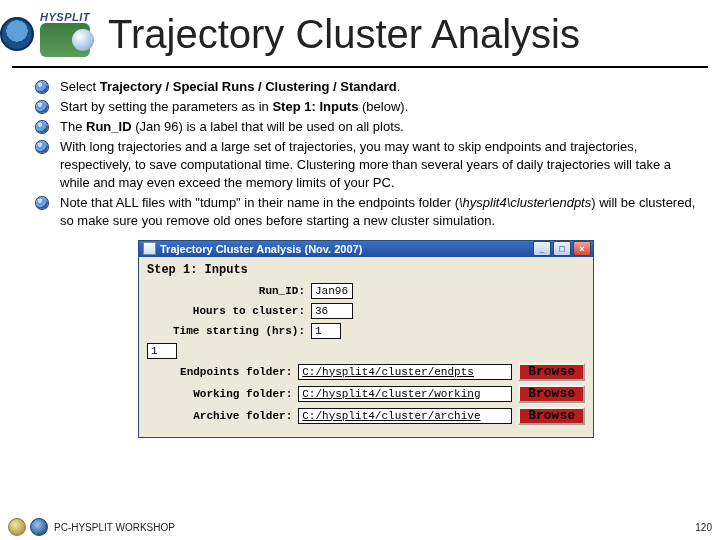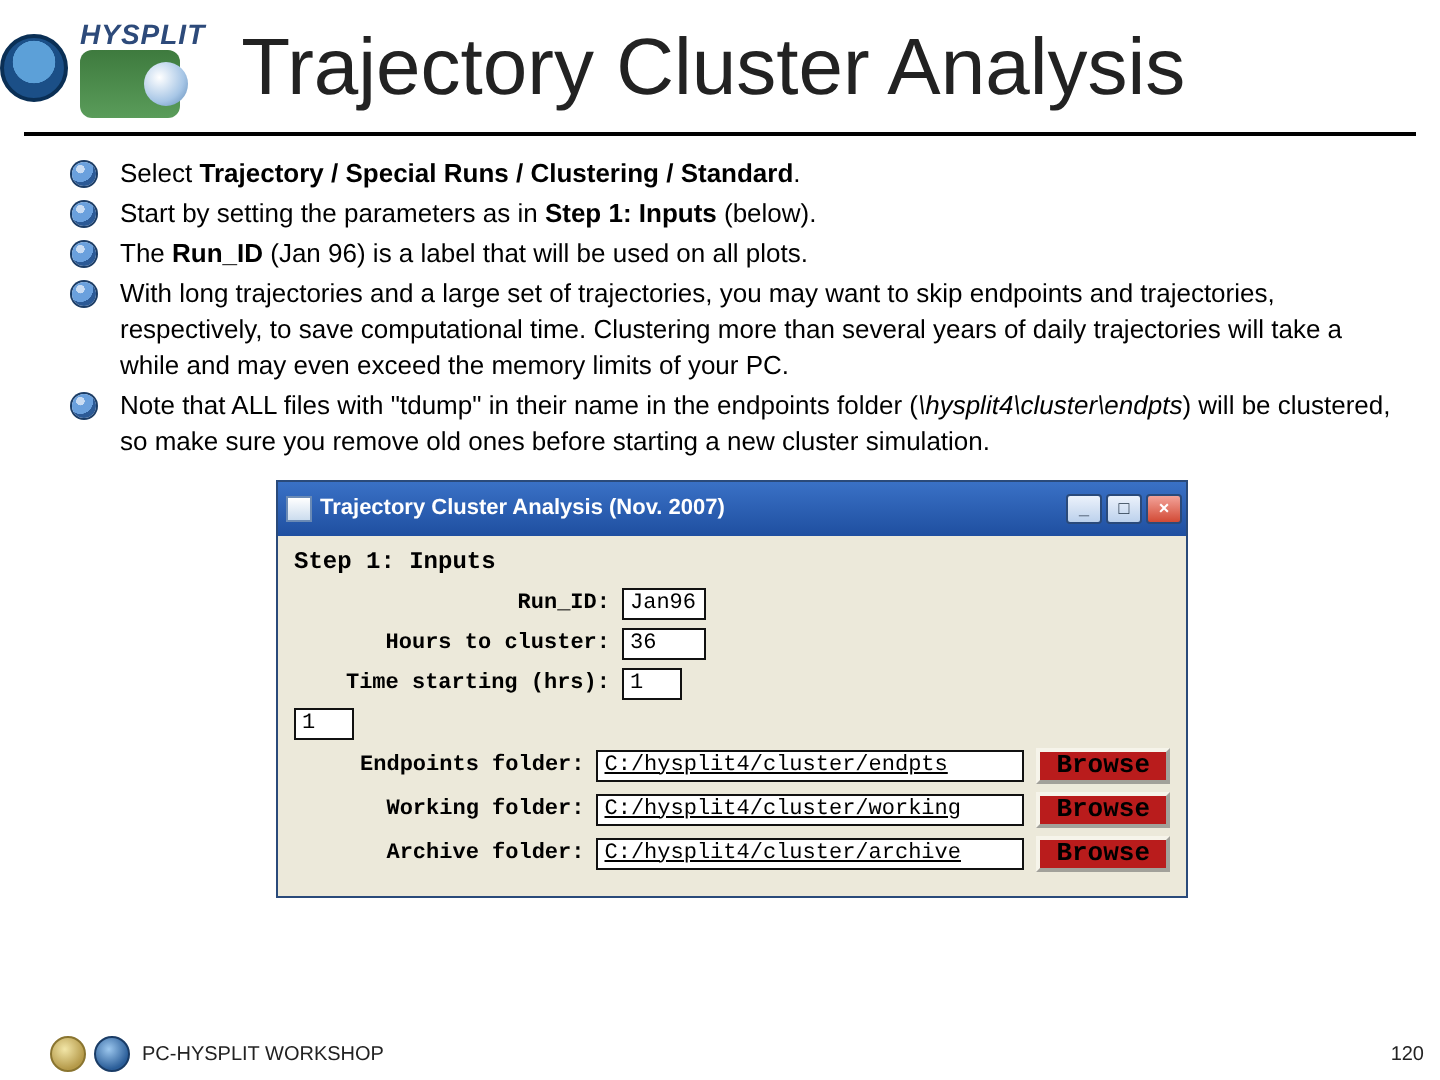--- a/index.html
+++ b/index.html
@@ -25,21 +25,21 @@
   .noaa-badge {
     width: 34px; height: 34px;
     border-radius: 50%;
     background: radial-gradient(circle at 50% 40%, #5ca0d8 0 45%, #1b4f87 46% 100%);
     border: 2px solid #0a2f55;
   }
   .hysplit-logo {
     margin-left: 4px;
   }
   .hysplit-label {
-    font-size: 14px;
+    font-size: 11px;
     font-weight: bold;
     font-style: italic;
     color: #2d4a7a;
     letter-spacing: 0.5px;
     text-align: right;
   }
   .globe {
     width: 50px; height: 34px;
     background: linear-gradient(#3e7a3e, #5a9c5a);
     border-radius: 6px;
@@ -98,21 +98,21 @@
   .dialog {
     width: 456px;
     border: 1px solid #2a4a7a;
     background: #ece9da;
     font-family: "Courier New", monospace;
     font-size: 11px;
     display: flex;
     flex-direction: column;
   }
   .titlebar {
-    height: 27px;
+    height: 16px;
     background: linear-gradient(#3a71c6, #1f4fa0);
     display: flex;
     align-items: center;
     color: #fff;
     padding: 0 2px 0 4px;
     font-family: Tahoma, sans-serif;
     font-size: 11px;
     font-weight: bold;
     justify-content: flex-end;
   }
@@ -183,21 +183,20 @@
   }
 
   .footer {
     position: absolute;
     bottom: 0; left: 0; right: 0;
     height: 26px;
     display: flex;
     align-items: center;
     font-size: 10px;
     padding: 0 8px;
-    margin-left: 17px;
   }
   .footer-badges {
     display: flex;
     gap: 4px;
     align-items: center;
     margin-right: 6px;
   }
   .badge-small {
     width: 18px; height: 18px;
     border-radius: 50%;

